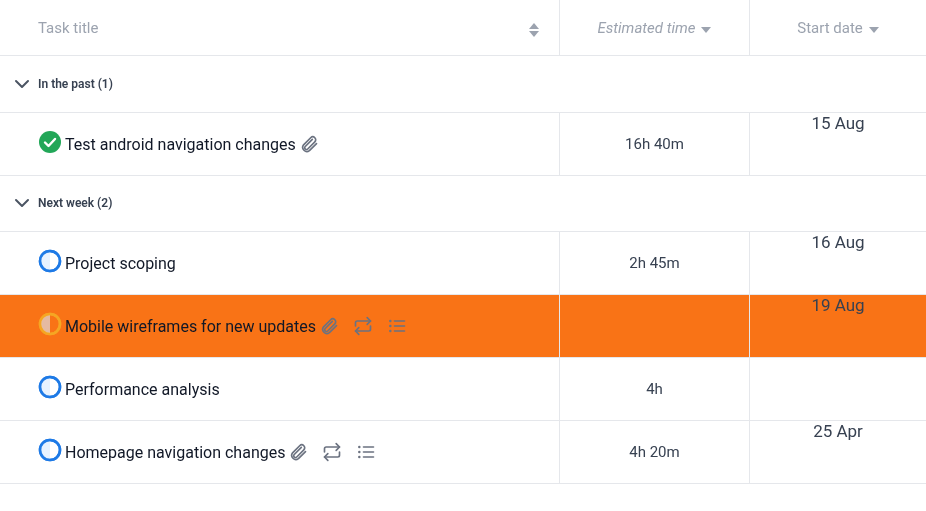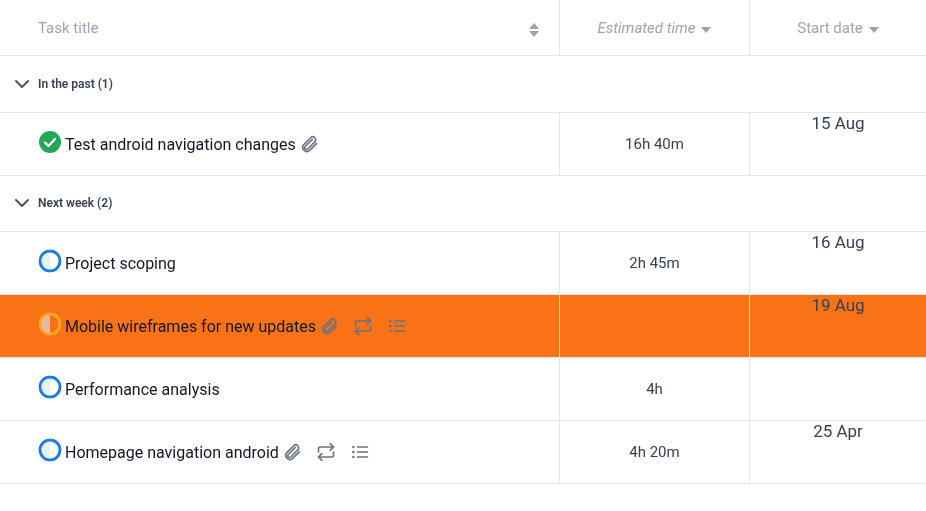--- a/index.html
+++ b/index.html
@@ -270,21 +270,21 @@
           <span></span>
         </div>
       </div>
       <div class="task-row">
         <div class="task-title-cell">
           <span><svg class="status-icon" viewBox="0 0 24 24">
               <circle cx="12" cy="12" r="10" fill="none" stroke="#1e7ae6" stroke-width="2.5"></circle>
               <path d="M12 2 A10 10 0 0 0 12 22 Z" fill="#d7e9ff" stroke="none" opacity="0.6"></path>
               <circle cx="12" cy="12" r="10" fill="none" stroke="#1e7ae6" stroke-width="2.5"></circle>
             </svg></span>
-          <span class="task-title-text">Homepage navigation android</span>
+          <span class="task-title-text">Homepage navigation changes</span>
           <span class="icons-trail">
             <span>
               <svg width="20" height="20" viewBox="0 0 24 24" fill="none" stroke="currentColor" stroke-width="2" stroke-linecap="round" stroke-linejoin="round">
                 <path d="M21 11.5 L12.5 20 a5 5 0 0 1 -7 -7 L14 4.5 a3.5 3.5 0 0 1 5 5 L10.5 18 a2 2 0 0 1 -3 -3 L16 6.5"></path>
               </svg>
             </span>
             <span>
               <svg width="20" height="20" viewBox="0 0 24 24" fill="none" stroke="currentColor" stroke-width="2" stroke-linecap="round" stroke-linejoin="round">
                 <polyline points="17 2 21 6 17 10"></polyline>
                 <path d="M3 12 V8 a2 2 0 0 1 2 -2 h16"></path>

